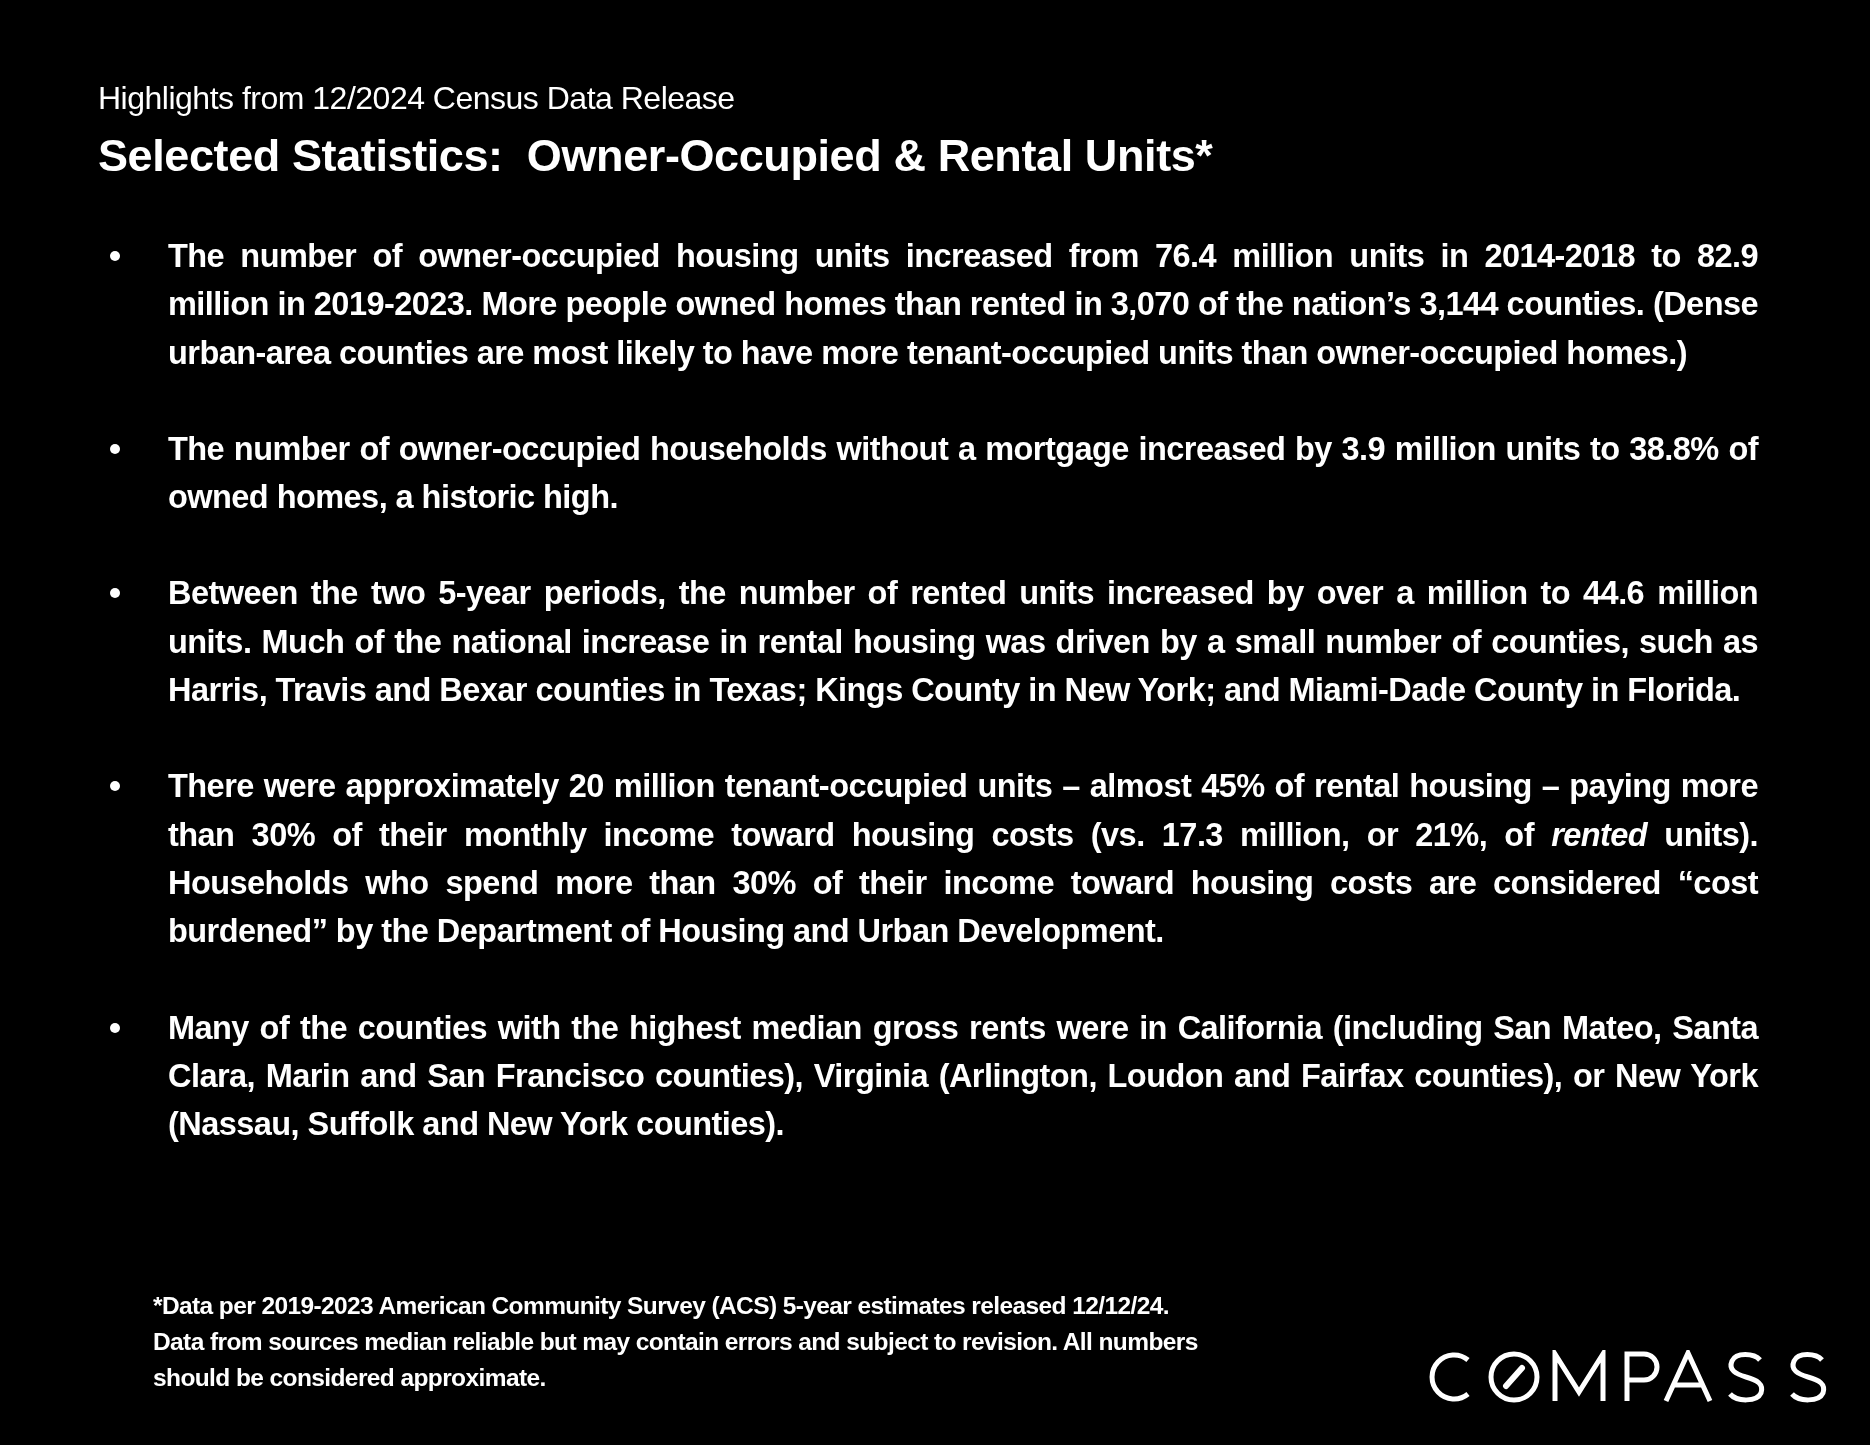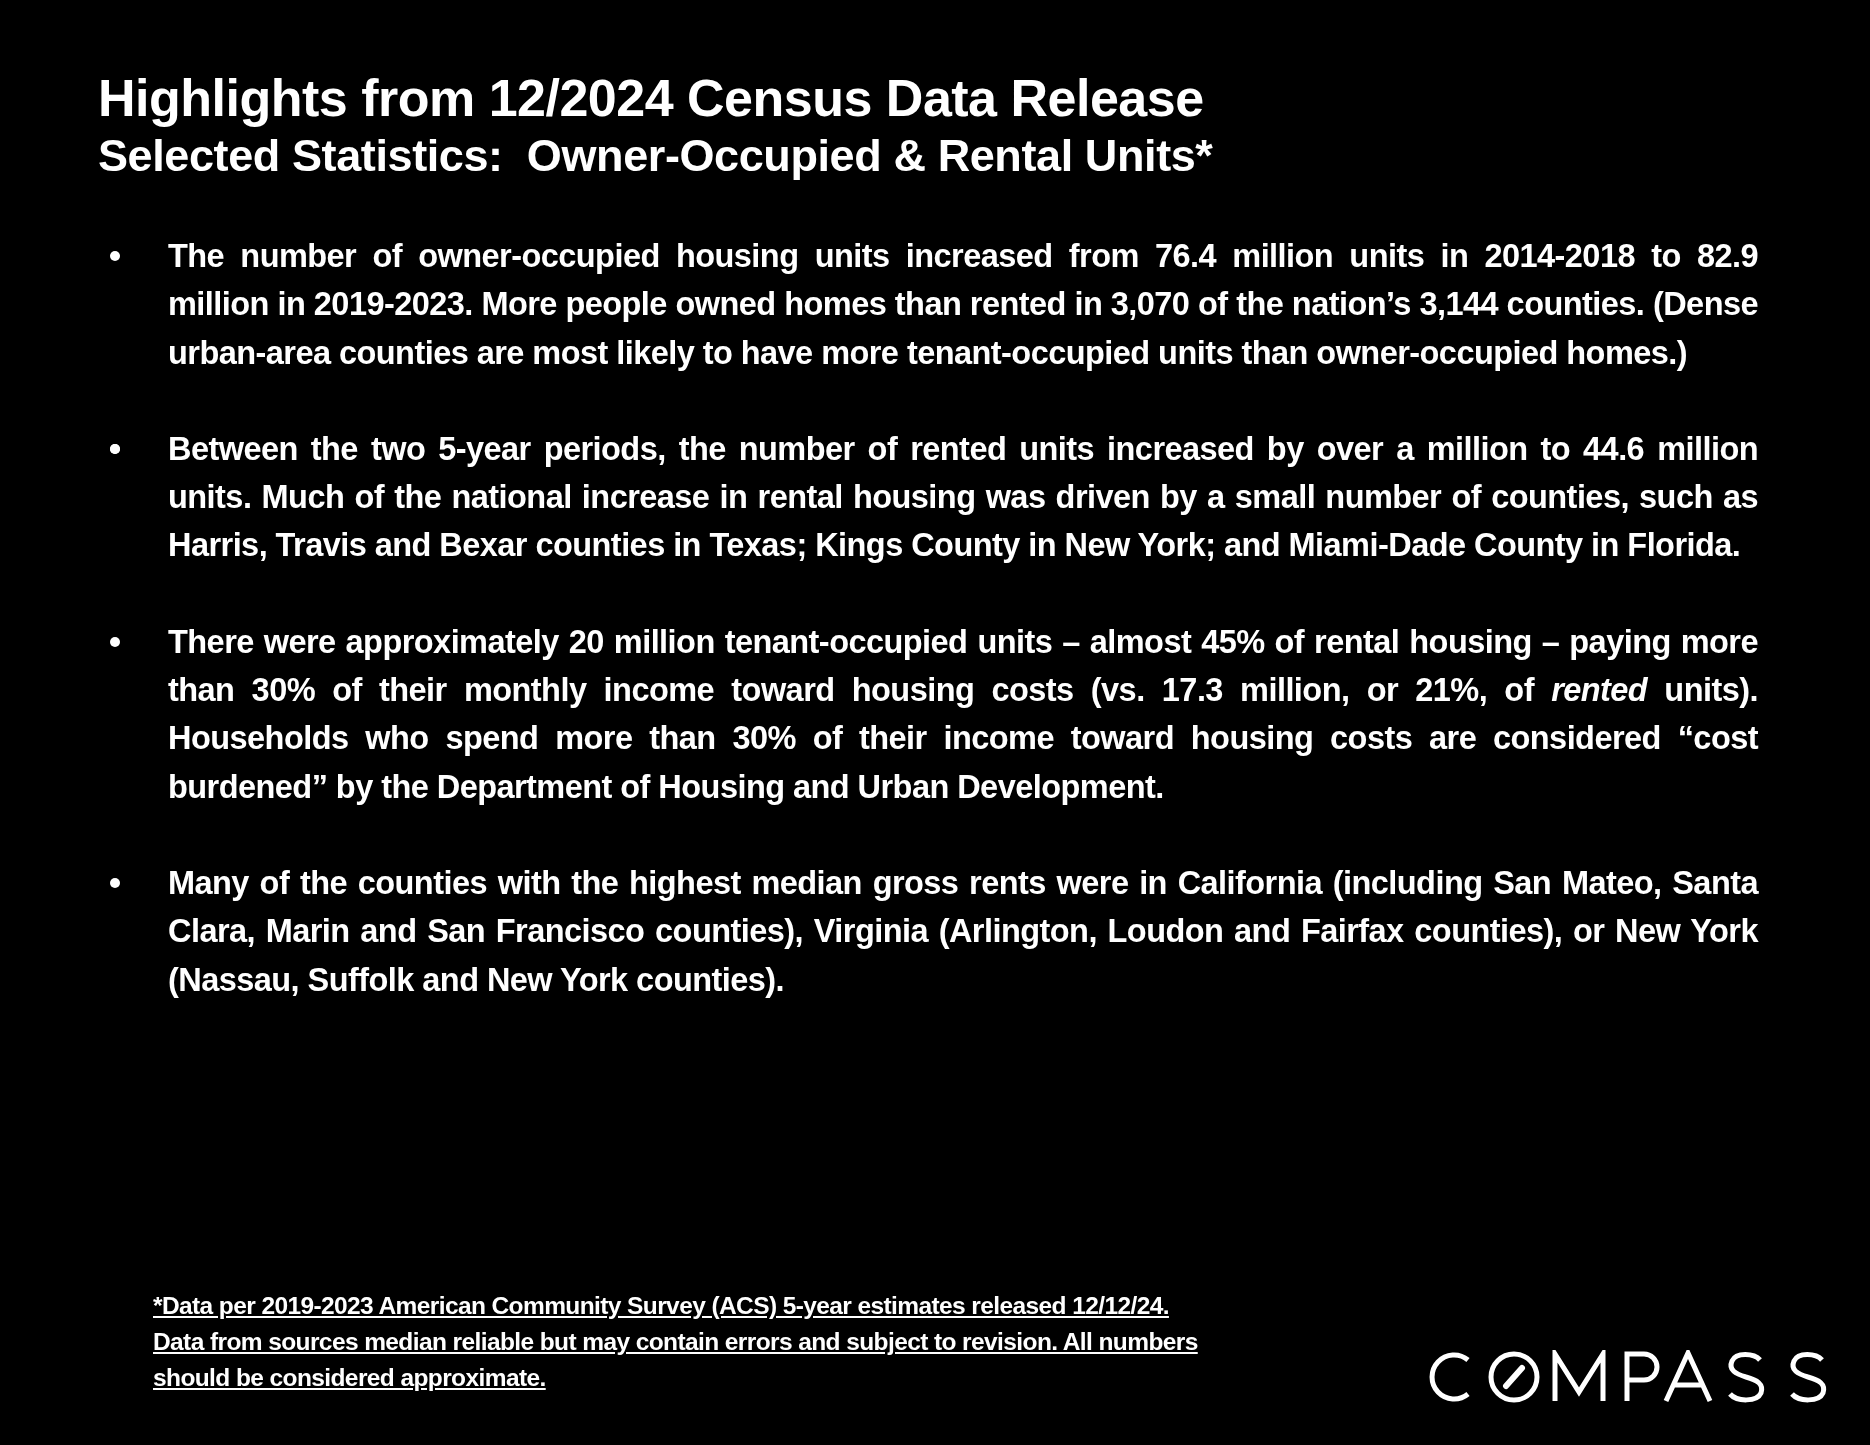--- a/index.html
+++ b/index.html
@@ -12,22 +12,22 @@
       height: 1445px;
       position: relative;
       overflow: hidden;
       color: #ffffff;
       font-family: "Liberation Sans", "DejaVu Sans", sans-serif;
     }
     .title {
       position: absolute;
       left: 98px;
       top: 72px;
-      font-size: 52px;
-      font-weight: bold;
+      font-size: 32px;
+      font-weight: normal;
       letter-spacing: -0.5px;
       line-height: 52px;
       white-space: nowrap;
     }
     .subtitle {
       position: absolute;
       left: 98px;
       top: 136px;
       font-size: 45px;
       font-weight: bold;
@@ -70,21 +70,21 @@
     .footnote {
       position: absolute;
       left: 153px;
       top: 1288px;
       width: 1200px;
       font-size: 24.5px;
       font-weight: bold;
       line-height: 36px;
       letter-spacing: -0.6px;
     }
-    .footnote div { white-space: nowrap; text-decoration: underline; }
+    .footnote div { white-space: nowrap; }
     .logo {
       position: absolute;
       left: 1424px;
       top: 1350px;
       width: 410px;
       height: 54px;
     }
   </style>
 </head>
 <body>
@@ -92,20 +92,21 @@
 <div class="title">Highlights from 12/2024 Census Data Release</div>
 <div class="subtitle">Selected Statistics:  Owner-Occupied &amp; Rental Units*</div>
 
 <ul class="bullets">
   <li class="bullet">
     <span class="bullet-dot"></span>
     <span>The number of owner-occupied housing units increased from 76.4 million units in 2014-2018 to 82.9 million in 2019-2023. More people owned homes than rented in 3,070 of the nation’s 3,144 counties. (Dense urban-area counties are most likely to have more tenant-occupied units than owner-occupied homes.)</span>
   </li>
   <li class="bullet">
     <span class="bullet-dot"></span>
+    <span>The number of owner-occupied households without a mortgage increased by 3.9 million units to 38.8% of owned homes, a historic high.</span>
   </li>
   <li class="bullet">
     <span class="bullet-dot"></span>
     <span>Between the two 5-year periods, the number of rented units increased by over a million to 44.6 million units. Much of the national increase in rental housing was driven by a small number of counties, such as Harris, Travis and Bexar counties in Texas; Kings County in New York; and Miami-Dade County in Florida.</span>
   </li>
   <li class="bullet">
     <span class="bullet-dot"></span>
     <span>There were approximately 20 million tenant-occupied units – almost 45% of rental housing – paying more than 30% of their monthly income toward housing costs (vs. 17.3 million, or 21%, of </span><em>rented</em><span> units). Households who spend more than 30% of their income toward housing costs are considered “cost burdened” by the Department of Housing and Urban Development.</span>
   </li>
   <li class="bullet">

